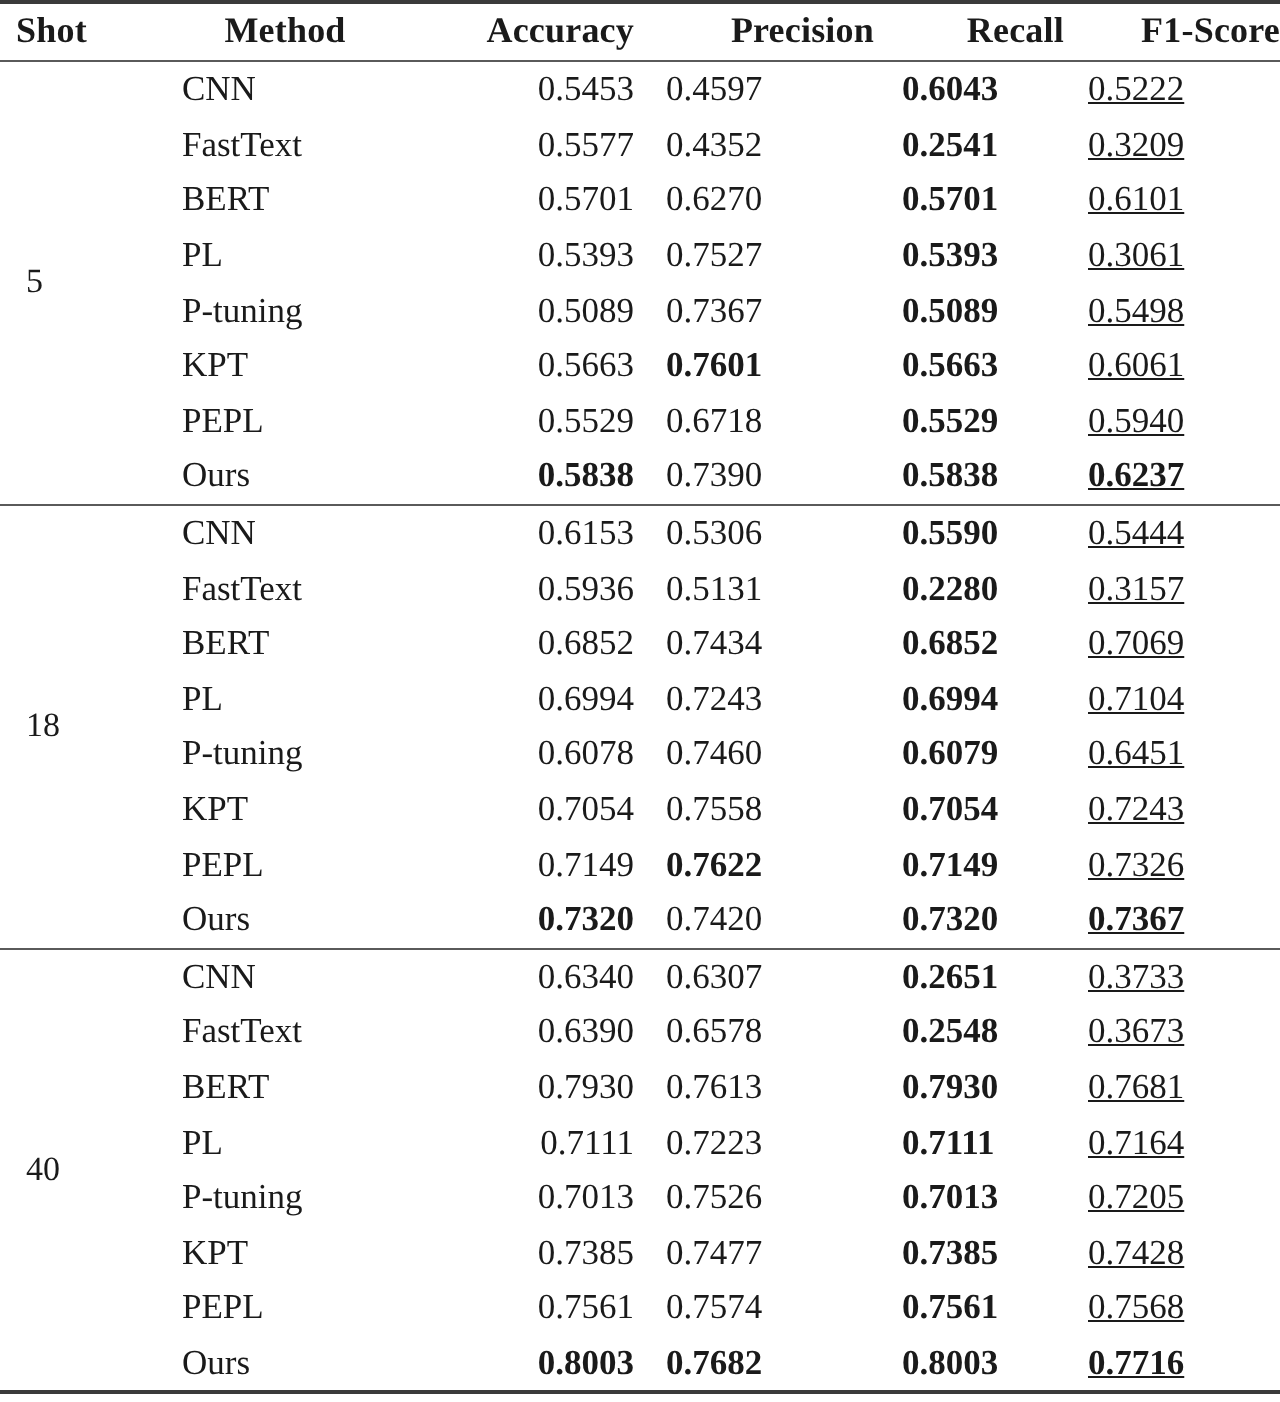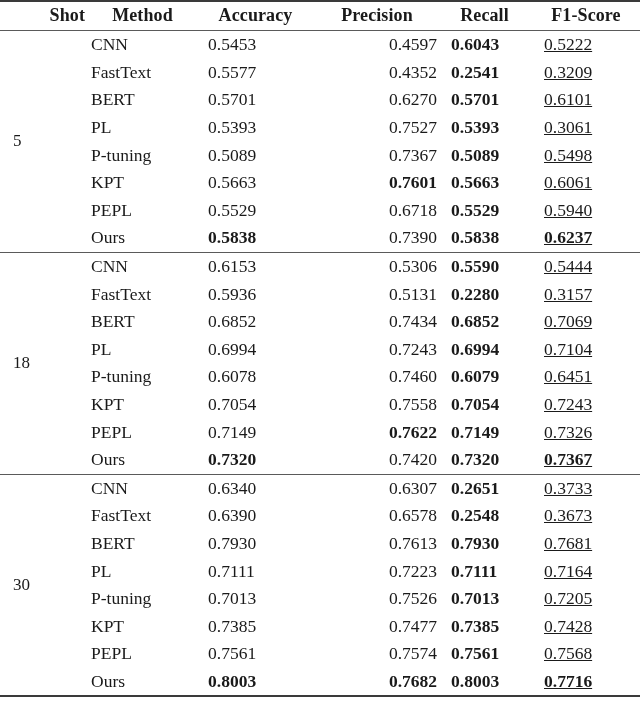--- a/index.html
+++ b/index.html
@@ -24,37 +24,38 @@
   col.c-shot      { width: 85px; }
   col.c-method    { width: 109px; }
   col.c-accuracy  { width: 123px; }
   col.c-precision { width: 120px; }
   col.c-recall    { width: 95px; }
   col.c-f1        { width: 108px; }
 
   
   .toprule-cell {
     border-top: 2.2px solid #3a3a3a;
+    text-align: right;
   }
   .midrule-cell {
     border-top: 1.1px solid #5a5a5a;
   }
   .bottomrule-cell {
     border-bottom: 2.4px solid #3a3a3a;
   }
 
   thead th {
     font-weight: bold;
     font-size: 18px;
     padding: 3px 0 4px 0;
     text-align: center;
     white-space: nowrap;
     letter-spacing: 0.1px;
   }
-  thead th.h-shot   { text-align: right;  padding-left: 8px; }
+  thead th.h-shot   { text-align: left;  padding-left: 8px; }
   thead th.h-method { text-align: center;  padding-left: 6px; }
 
   tbody td {
     padding: 0;
     height: 27.6px;
     vertical-align: middle;
     white-space: nowrap;
   }
   td.shot-cell {
     text-align: left;
@@ -63,22 +64,22 @@
     vertical-align: middle;
   }
   td.method-cell {
     text-align: left;
     padding-left: 6px;
   }
   td.num-cell {
     text-align: left;
     padding-left: 12px;
   }
-  td.num-cell.col-accuracy  { padding-left: 14px; }
-  td.num-cell.col-precision { padding-left: 16px; text-align: right; }
+  td.num-cell.col-accuracy  { padding-left: 14px; text-align: right; }
+  td.num-cell.col-precision { padding-left: 16px; }
   td.num-cell.col-recall    { padding-left: 14px; font-weight: bold; }
   td.num-cell.col-f1        { padding-left: 12px; text-decoration: underline; }
 
   .bold { font-weight: bold; }
 </style>
 </head>
 <body>
 
 <table id="results-table">
   <colgroup>
@@ -208,21 +209,21 @@
         <td class="num-cell col-f1">0.7326</td>
       </tr>
       <tr>
         <td class="method-cell">Ours</td>
         <td class="num-cell col-accuracy bold">0.7320</td>
         <td class="num-cell col-precision">0.7420</td>
         <td class="num-cell col-recall bold">0.7320</td>
         <td class="num-cell col-f1 bold">0.7367</td>
       </tr>
       <tr>
-        <td class="shot-cell midrule-cell bottomrule-cell" rowspan="8">30</td>
+        <td class="shot-cell midrule-cell bottomrule-cell" rowspan="8">40</td>
         <td class="method-cell midrule-cell">CNN</td>
         <td class="num-cell col-accuracy midrule-cell">0.6340</td>
         <td class="num-cell col-precision midrule-cell">0.6307</td>
         <td class="num-cell col-recall midrule-cell">0.2651</td>
         <td class="num-cell col-f1 midrule-cell">0.3733</td>
       </tr>
       <tr>
         <td class="method-cell">FastText</td>
         <td class="num-cell col-accuracy">0.6390</td>
         <td class="num-cell col-precision">0.6578</td>

